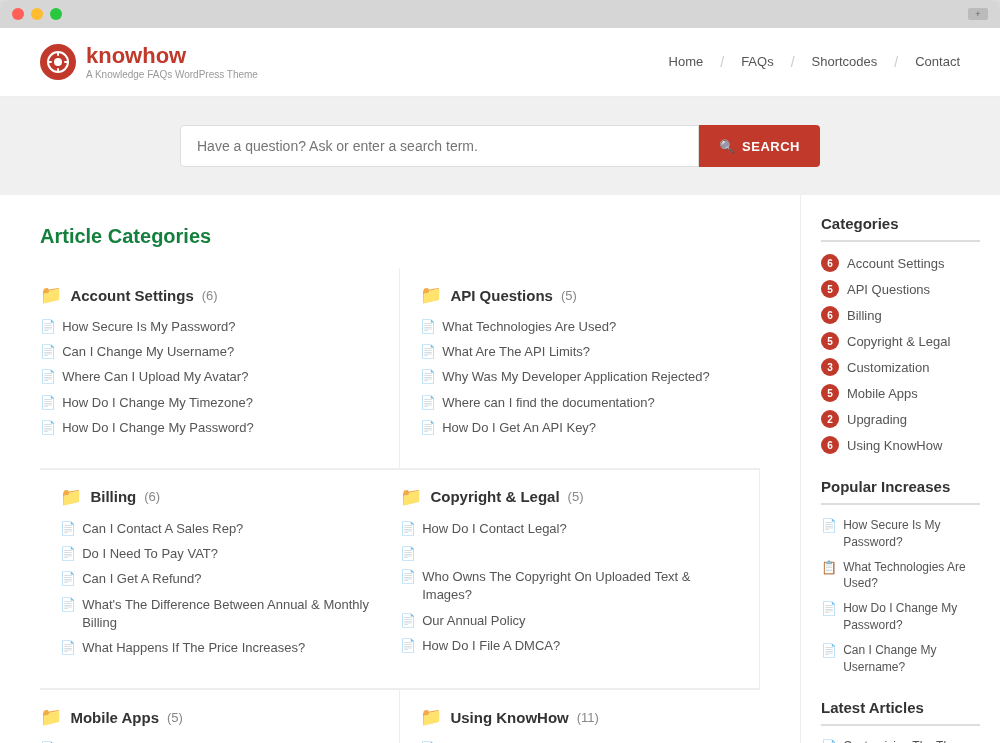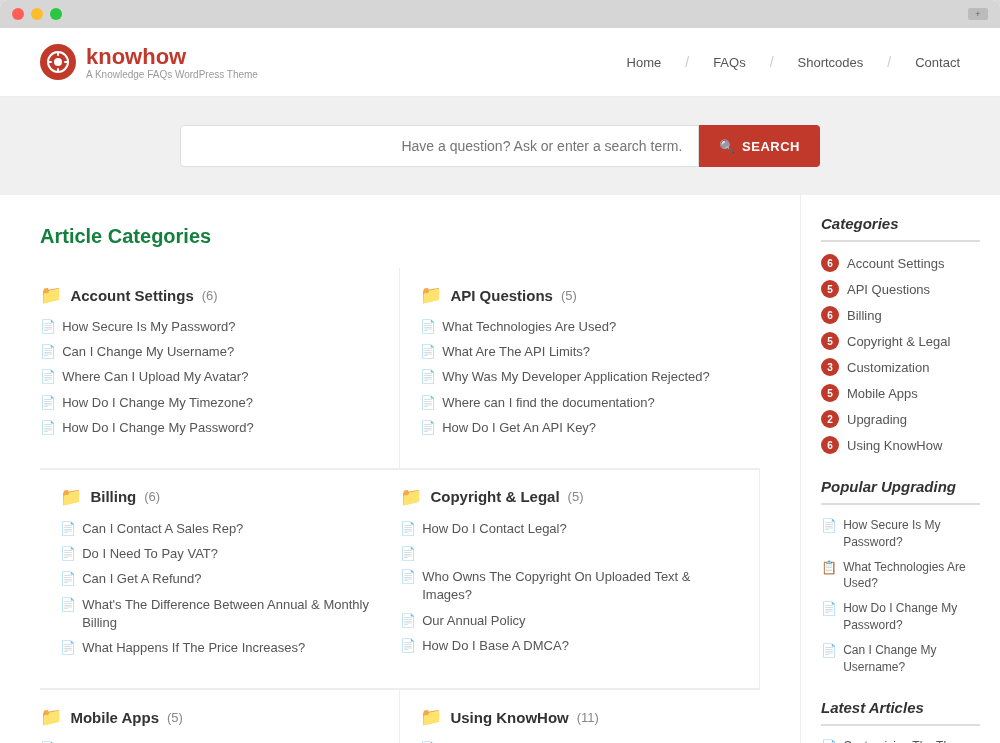--- a/index.html
+++ b/index.html
@@ -11,35 +11,35 @@
     .dot { width: 12px; height: 12px; border-radius: 50%; }
     .dot-red { background: #ff5f57; }
     .dot-yellow { background: #febc2e; }
     .dot-green { background: #28c840; }
 
     
     .site { background: #fff; }
 
     
     .site-header { background: #fff; padding: 16px 40px; display: flex; align-items: center; justify-content: space-between; border-bottom: 1px solid #eee; }
-    .logo { display: flex; align-items: flex-end; gap: 10px; }
+    .logo { display: flex; align-items: center; gap: 10px; }
     .logo-icon { width: 36px; height: 36px; border-radius: 50%; background: #c0392b; display: flex; align-items: center; justify-content: center; }
     .logo-icon svg { width: 22px; height: 22px; }
     .logo-text { display: flex; flex-direction: column; }
     .logo-name { font-size: 22px; font-weight: 700; color: #333; line-height: 1.1; }
     .logo-name span { color: #c0392b; }
     .logo-tagline { font-size: 10px; color: #999; }
-    nav { display: flex; align-items: center; gap: 20px; }
+    nav { display: flex; gap: 13px; }
     nav a { color: #555; text-decoration: none; font-size: 13px; }
     .nav-sep { color: #ccc; margin: 0 4px; }
 
     
     .search-bar { background: #f0f0f0; padding: 28px 40px; }
     .search-wrap { display: flex; max-width: 640px; margin: 0 auto; }
-    .search-input { flex: 1; padding: 12px 16px; border: 1px solid #ddd; border-radius: 4px 0 0 4px; font-size: 14px; color: #888; outline: none; background: #fff; text-align: right; }
+    .search-input { flex: 1; padding: 12px 16px; border: 1px solid #ddd; border-radius: 4px 0 0 4px; font-size: 14px; color: #888; outline: none; background: #fff; }
     .search-btn { background: #c0392b; color: #fff; border: none; padding: 0 20px; border-radius: 0 4px 4px 0; font-size: 13px; font-weight: 600; cursor: pointer; display: flex; align-items: center; gap: 6px; letter-spacing: 0.5px; }
 
     
     .main-layout { display: flex; background: #fff; }
     .content { flex: 1; padding: 30px 40px; }
     .sidebar { width: 200px; padding: 20px 20px; border-left: 1px solid #eee; background: #fff; }
 
     
     .section-title { font-size: 20px; font-weight: 700; color: #15803d; margin-bottom: 20px; }
 
@@ -52,21 +52,21 @@
     .cat-folder-icon { color: #555; font-size: 18px; }
     .cat-title { font-size: 15px; font-weight: 700; color: #333; }
     .cat-count { color: #888; font-size: 13px; font-weight: 400; }
     .art-list { list-style: none; }
     .art-item { display: flex; align-items: flex-start; gap: 6px; margin-bottom: 7px; }
     .art-doc-icon { color: #aaa; font-size: 13px; margin-top: 1px; flex-shrink: 0; }
     .art-link { color: #555; text-decoration: none; font-size: 13px; line-height: 1.4; }
 
     
     .sidebar-section { margin-bottom: 24px; }
-    .sidebar-title { font-size: 15px; font-weight: 700; color: #333; margin-bottom: 12px; padding-bottom: 8px; border-bottom: 2px solid #ddd; font-style: italic; }
+    .sidebar-title { font-size: 15px; font-weight: 700; color: #333; margin-bottom: 12px; padding-bottom: 8px; border-bottom: 2px solid #ddd; }
     .sidebar-cat-list { list-style: none; }
     .sidebar-cat-item { display: flex; align-items: center; gap: 8px; margin-bottom: 8px; }
     .cat-badge { background: #c0392b; color: #fff; border-radius: 50%; width: 18px; height: 18px; font-size: 10px; display: flex; align-items: center; justify-content: center; font-weight: 700; flex-shrink: 0; }
     .sidebar-cat-link { color: #555; text-decoration: none; font-size: 13px; }
     .sidebar-art-list { list-style: none; }
     .sidebar-art-item { display: flex; align-items: flex-start; gap: 6px; margin-bottom: 8px; }
     .sidebar-art-link { color: #555; text-decoration: none; font-size: 12px; line-height: 1.4; }
 
     .full-width-sep { grid-column: 1 / -1; border: none; border-top: 1px solid #eee; margin: 0 0 0 0; }
   </style>
@@ -241,21 +241,21 @@
               <li class="art-item">
                 <span class="art-doc-icon">📄</span>
                 <a href="#" class="art-link">Who Owns The Copyright On Uploaded Text &amp; Images?</a>
               </li>
               <li class="art-item">
                 <span class="art-doc-icon">📄</span>
                 <a href="#" class="art-link">Our Annual Policy</a>
               </li>
               <li class="art-item">
                 <span class="art-doc-icon">📄</span>
-                <a href="#" class="art-link">How Do I Base A DMCA?</a>
+                <a href="#" class="art-link">How Do I File A DMCA?</a>
               </li>
             </ul>
           </div>
 
           <hr class="full-width-sep">
 
           <div class="cat-block" style="border-bottom:none;">
             <div class="cat-header">
               <span class="cat-folder-icon">📁</span>
               <span class="cat-title">Mobile Apps</span>
@@ -320,21 +320,21 @@
               <a href="#" class="sidebar-cat-link">Upgrading</a>
             </li>
             <li class="sidebar-cat-item">
               <span class="cat-badge">6</span>
               <a href="#" class="sidebar-cat-link">Using KnowHow</a>
             </li>
           </ul>
         </div>
 
         <div class="sidebar-section">
-          <div class="sidebar-title">Popular Upgrading</div>
+          <div class="sidebar-title">Popular Increases</div>
           <ul class="sidebar-art-list">
             <li class="sidebar-art-item">
               <span class="art-doc-icon">📄</span>
               <a href="#" class="sidebar-art-link">How Secure Is My Password?</a>
             </li>
             <li class="sidebar-art-item">
               <span class="art-doc-icon">📋</span>
               <a href="#" class="sidebar-art-link">What Technologies Are Used?</a>
             </li>
             <li class="sidebar-art-item">

